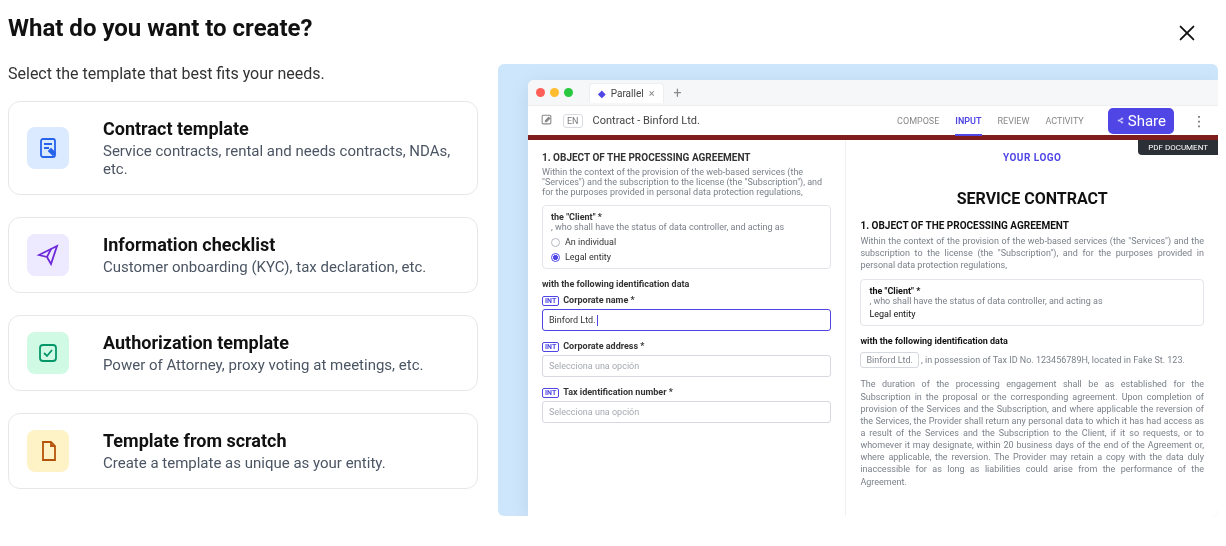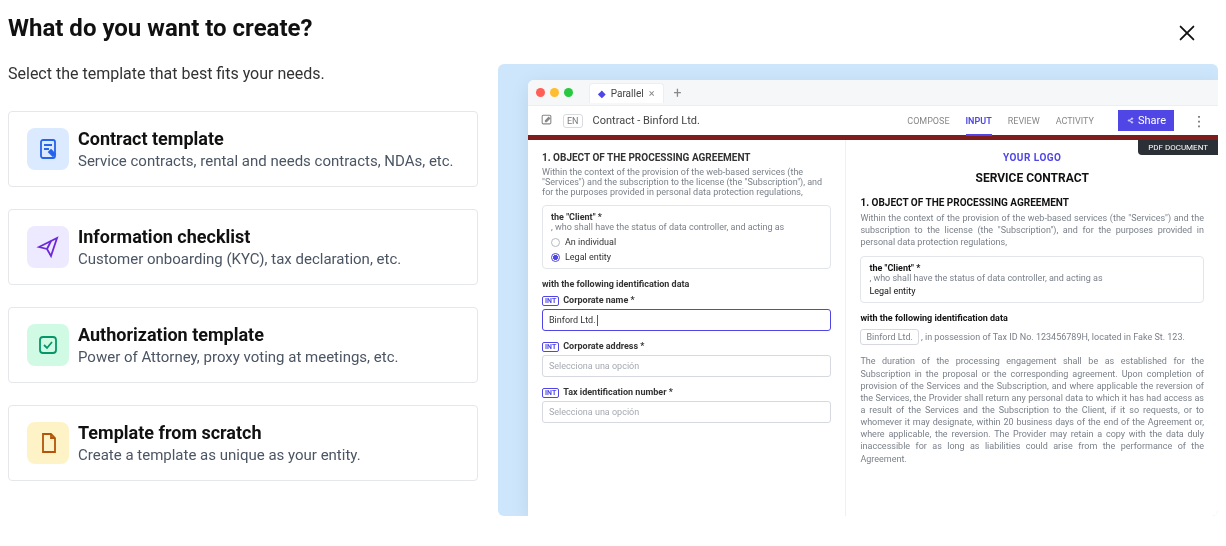--- a/index.html
+++ b/index.html
@@ -1,25 +1,25 @@
 <!DOCTYPE html>
 <html><head>
 <meta charset="utf-8">
 <style>
   * { box-sizing: border-box; margin: 0; padding: 0; }
   html, body { width: 1226px; height: 546px; font-family: -apple-system, BlinkMacSystemFont, "Segoe UI", Roboto, Arial, sans-serif; color: #111; background: #fff; }
   .modal { position: relative; width: 100%; height: 100%; padding: 8px; }
   .close { position: absolute; top: 22px; right: 28px; width: 22px; height: 22px; cursor: pointer; }
   .close svg { width: 22px; height: 22px; }
   h1 { font-size: 24px; font-weight: 700; margin-bottom: 22px; margin-top: 6px; }
-  .subtitle { font-size: 16px; color: #333; margin-bottom: 28px; }
+  .subtitle { font-size: 16px; color: #333; margin-bottom: 18px; }
   .columns { display: flex; gap: 20px; }
   .left { width: 470px; }
   .right { flex: 1; background: #cde6fb; border-radius: 6px; height: 452px; overflow: hidden; padding-left: 30px; padding-top: 16px; position: relative; }
-  .template-card { display: flex; align-items: center; gap: 9px; border: 1px solid #e5e7eb; border-radius: 4px; padding: 16px 18px; margin-bottom: 22px; cursor: pointer; }
+  .template-card { display: flex; align-items: center; gap: 34px; border: 1px solid #e5e7eb; border-radius: 12px; padding: 16px 18px; margin-bottom: 22px; cursor: pointer; }
   .card-icon { width: 42px; height: 42px; border-radius: 8px; display: flex; align-items: center; justify-content: center; flex-shrink: 0; }
   .card-icon svg { width: 24px; height: 24px; }
   .card-text .title { font-size: 18px; font-weight: 700; margin-bottom: 3px; }
   .card-text .desc { font-size: 15px; color: #4b5563; }
   .bg-blue { background: #dbeafe; }
   .bg-violet { background: #ede9fe; }
   .bg-green { background: #d1fae5; }
   .bg-amber { background: #fef3c7; }
 
   
@@ -30,41 +30,41 @@
   .dot.r{background:#ff5f57;} .dot.y{background:#febc2e;} .dot.g{background:#28c840;}
   .tab{display:flex;align-items:center;gap:5px;background:#fff;border:1px solid #eceef0;border-bottom:none;border-radius:4px 4px 0 0;padding:3px 8px;font-size:10px;color:#444;}
   .tab-close{color:#888;font-size:11px;}
   .addtab{color:#888;font-size:14px;margin-left:4px;}
   .titlebar{display:flex;align-items:center;height:34px;padding:0 12px;border-bottom:5px solid #7f1d1d;gap:10px;}
   .edit-icon{color:#777;}
   .lang{font-size:9px;border:1px solid #d8dbe0;border-radius:3px;padding:1px 3px;color:#777;}
   .doc-title{font-size:11px;color:#444;flex:1;}
   .nav-tabs{display:flex;gap:16px;font-size:9px;color:#888;}
   .nav-tabs .active{color:#4f46e5;border-bottom:2px solid #4f46e5;padding-bottom:8px;margin-bottom:-10px;font-weight:600;}
-  .share{background:#4f46e5;color:#fff;font-size:11px;padding:4px 8px;border-radius:0;margin-left:14px;display:flex;align-items:center;gap:3px;}
+  .share{background:#4f46e5;color:#fff;font-size:15px;padding:4px 8px;border-radius:5px;margin-left:14px;display:flex;align-items:center;gap:3px;}
   .kebab{color:#555;font-size:14px;margin-left:8px;}
   .panes{display:flex;flex:1;overflow:hidden;}
   .pane-left{width:46%;padding:12px 14px 0 14px;overflow:hidden;font-size:9px;color:#333;}
   .pane-right{flex:1;padding:12px 14px 0 14px;border-left:1px solid #eef0f2;overflow:hidden;font-size:9px;position:relative;}
   .pdf-badge{position:absolute;top:0;right:0;background:#2b2f36;color:#fff;font-size:8px;padding:3px 10px;border-radius:0 0 0 4px;}
   .sec-h{font-weight:700;font-size:10px;margin-bottom:4px;}
   .muted{color:#7b818a;}
   .box{border:1px solid #e2e5ea;border-radius:4px;padding:6px 8px;margin:8px 0;}
   .label{font-weight:700;font-size:9px;}
   .radio-row{display:flex;align-items:center;gap:5px;margin-top:5px;}
   .radio{width:9px;height:9px;border:1px solid #b6b9c0;border-radius:50%;display:inline-block;}
   .radio.sel{border-color:#4f46e5;background:radial-gradient(circle,#4f46e5 45%,#fff 50%);}
   .field-h{font-weight:700;margin:10px 0 6px;}
   .input-box{border:1px solid #d6d9df;border-radius:3px;padding:5px 6px;font-size:9px;color:#333;margin-bottom:10px;height:22px;display:flex;align-items:center;}
   .input-box.populated{border-color:#4f46e5;}
   .int-tag{display:inline-block;border:1px solid #4f46e5;color:#4f46e5;font-size:7px;padding:0 2px;border-radius:2px;margin-right:4px;font-weight:700;}
   .field-label{font-size:9px;font-weight:700;margin-bottom:3px;}
   .placeholder{color:#a5a9b1;}
   .logo{font-size:10px;font-weight:700;color:#4f46e5;text-align:center;letter-spacing:.5px;}
-  .contract-title{font-size:12px;font-weight:700;text-align:center;margin:8px 0 12px;}
+  .contract-title{font-size:16px;font-weight:700;text-align:center;margin:26px 0 12px;}
   .justify{text-align:justify;color:#7b818a;line-height:1.35;}
   .chip{display:inline-block;border:1px solid #d6d9df;border-radius:3px;padding:2px 5px;font-size:9px;margin-right:2px;background:#fff;}
   .preview-wrap{position:relative;height:100%;}
 </style>
 </head>
 <body>
 
 <div class="modal">
   <div class="close" title="Close">
     <svg viewBox="0 0 24 24">

